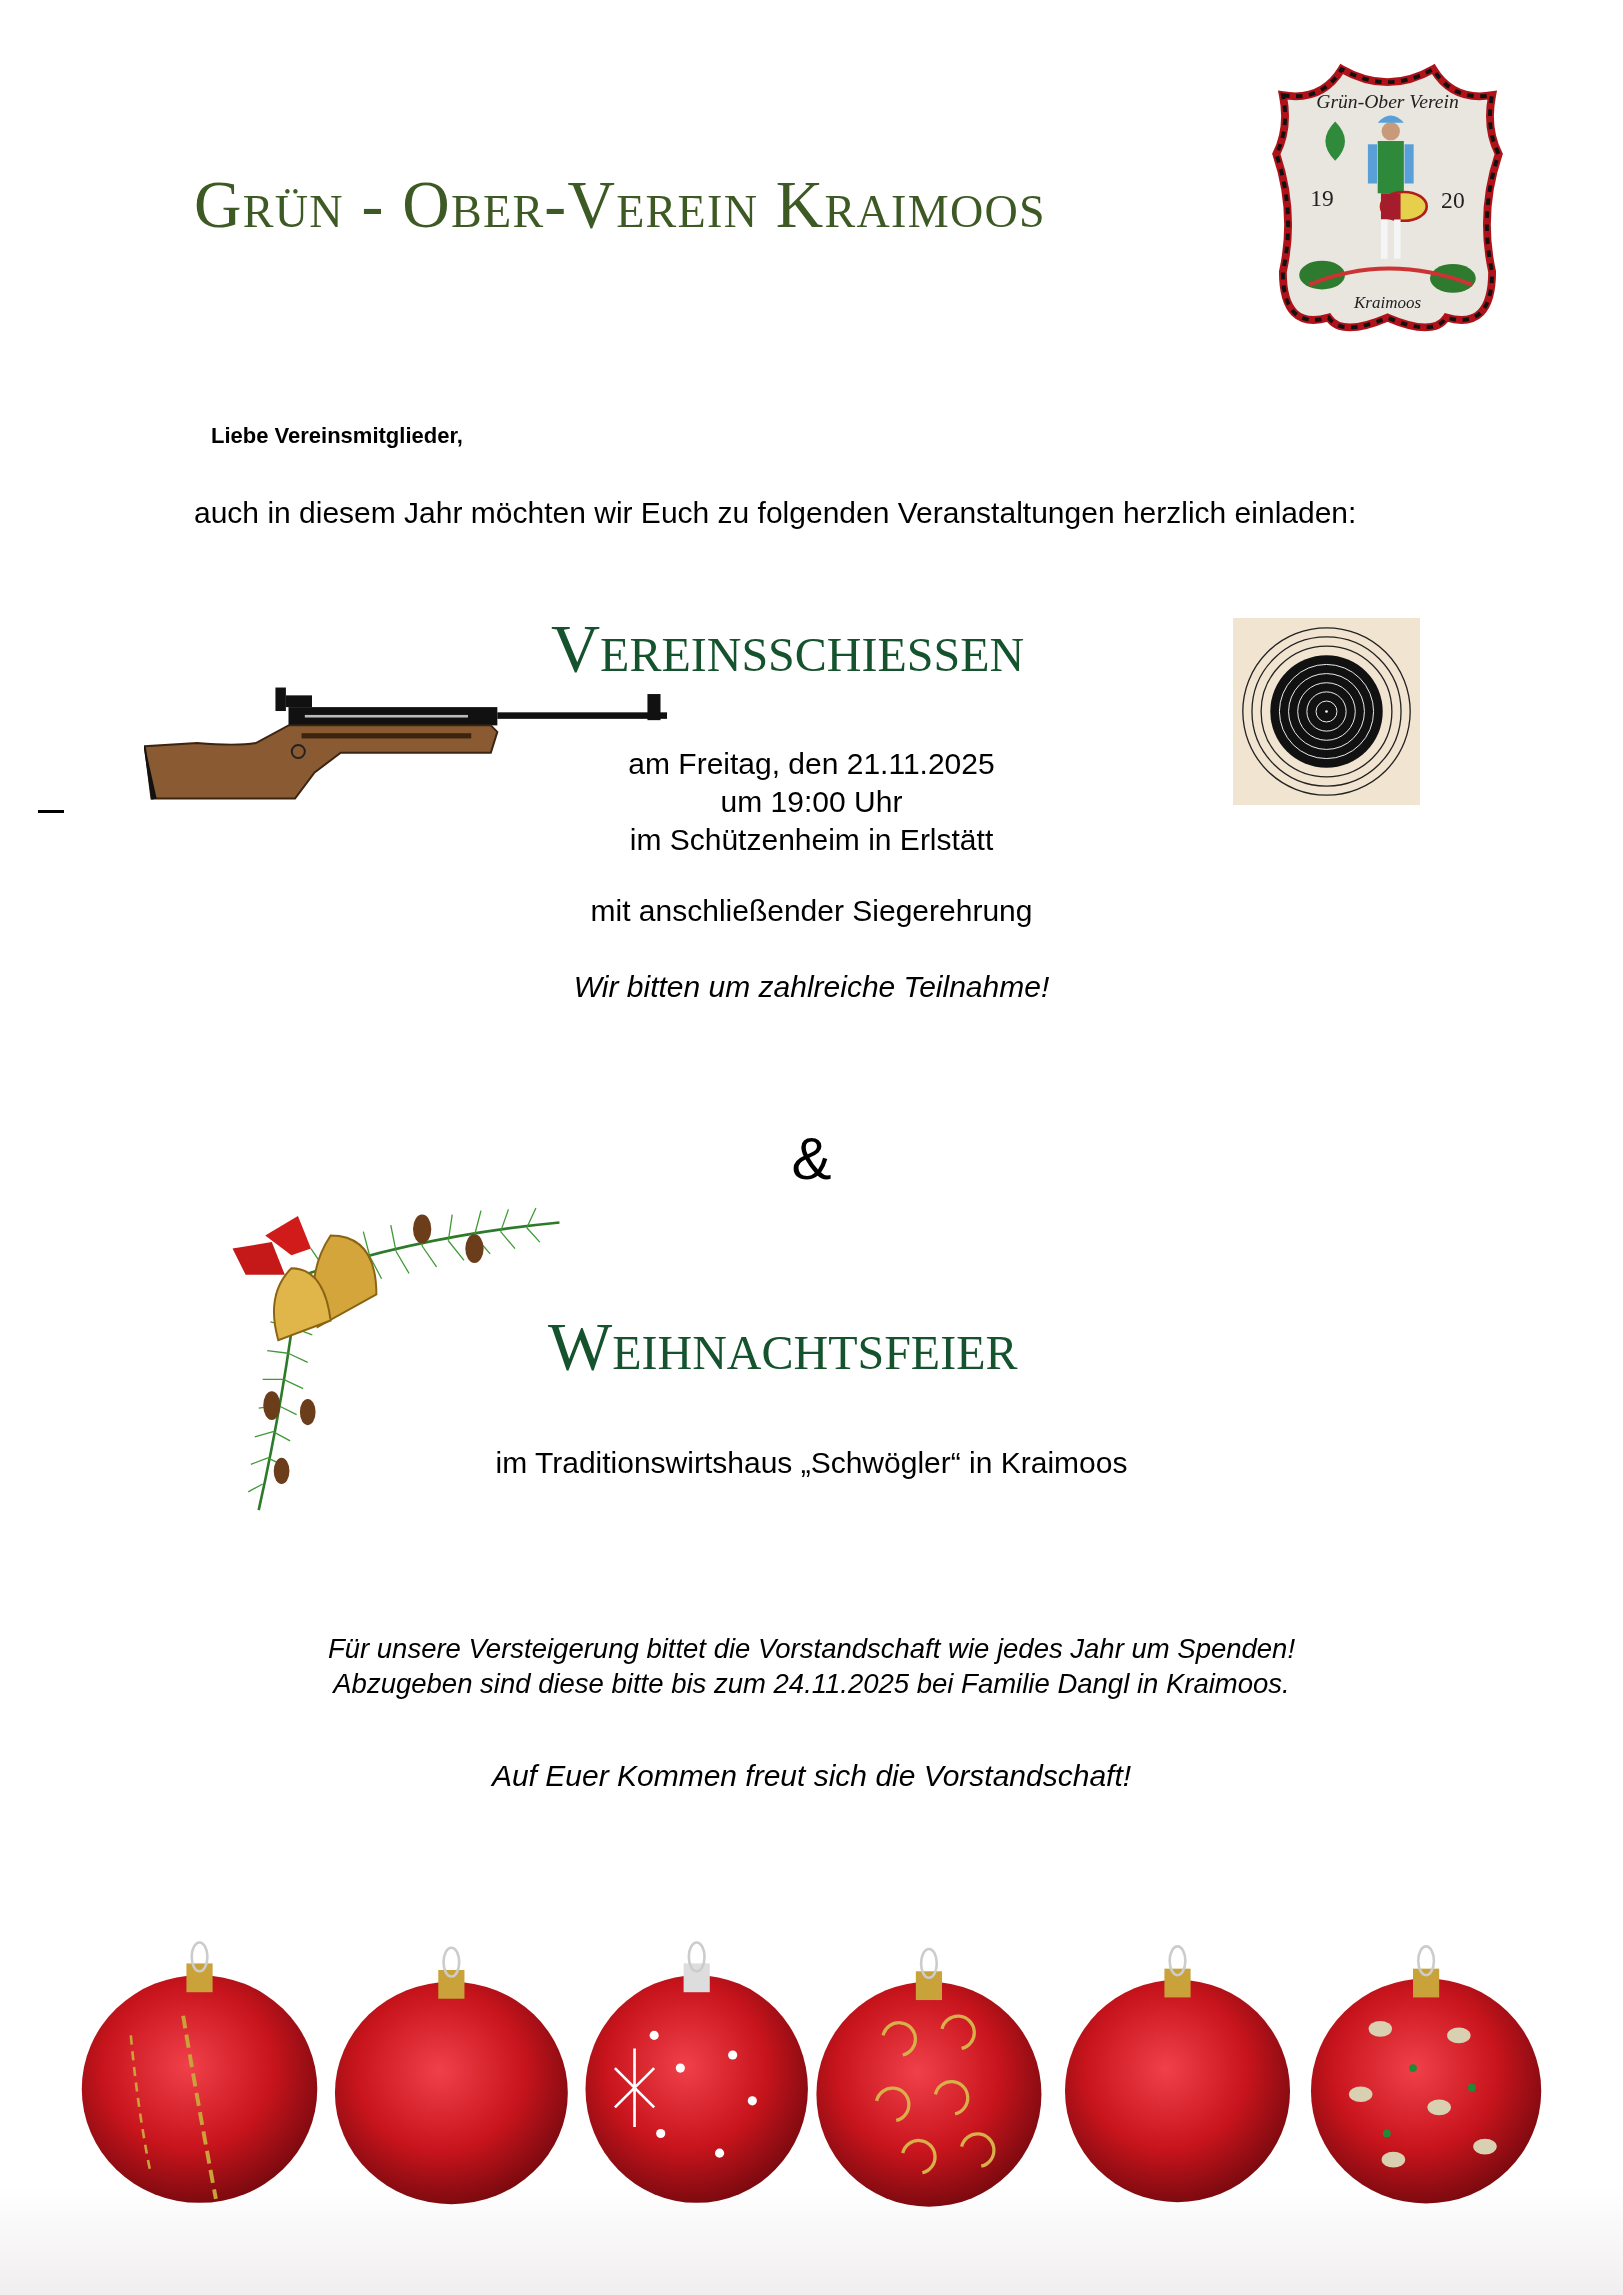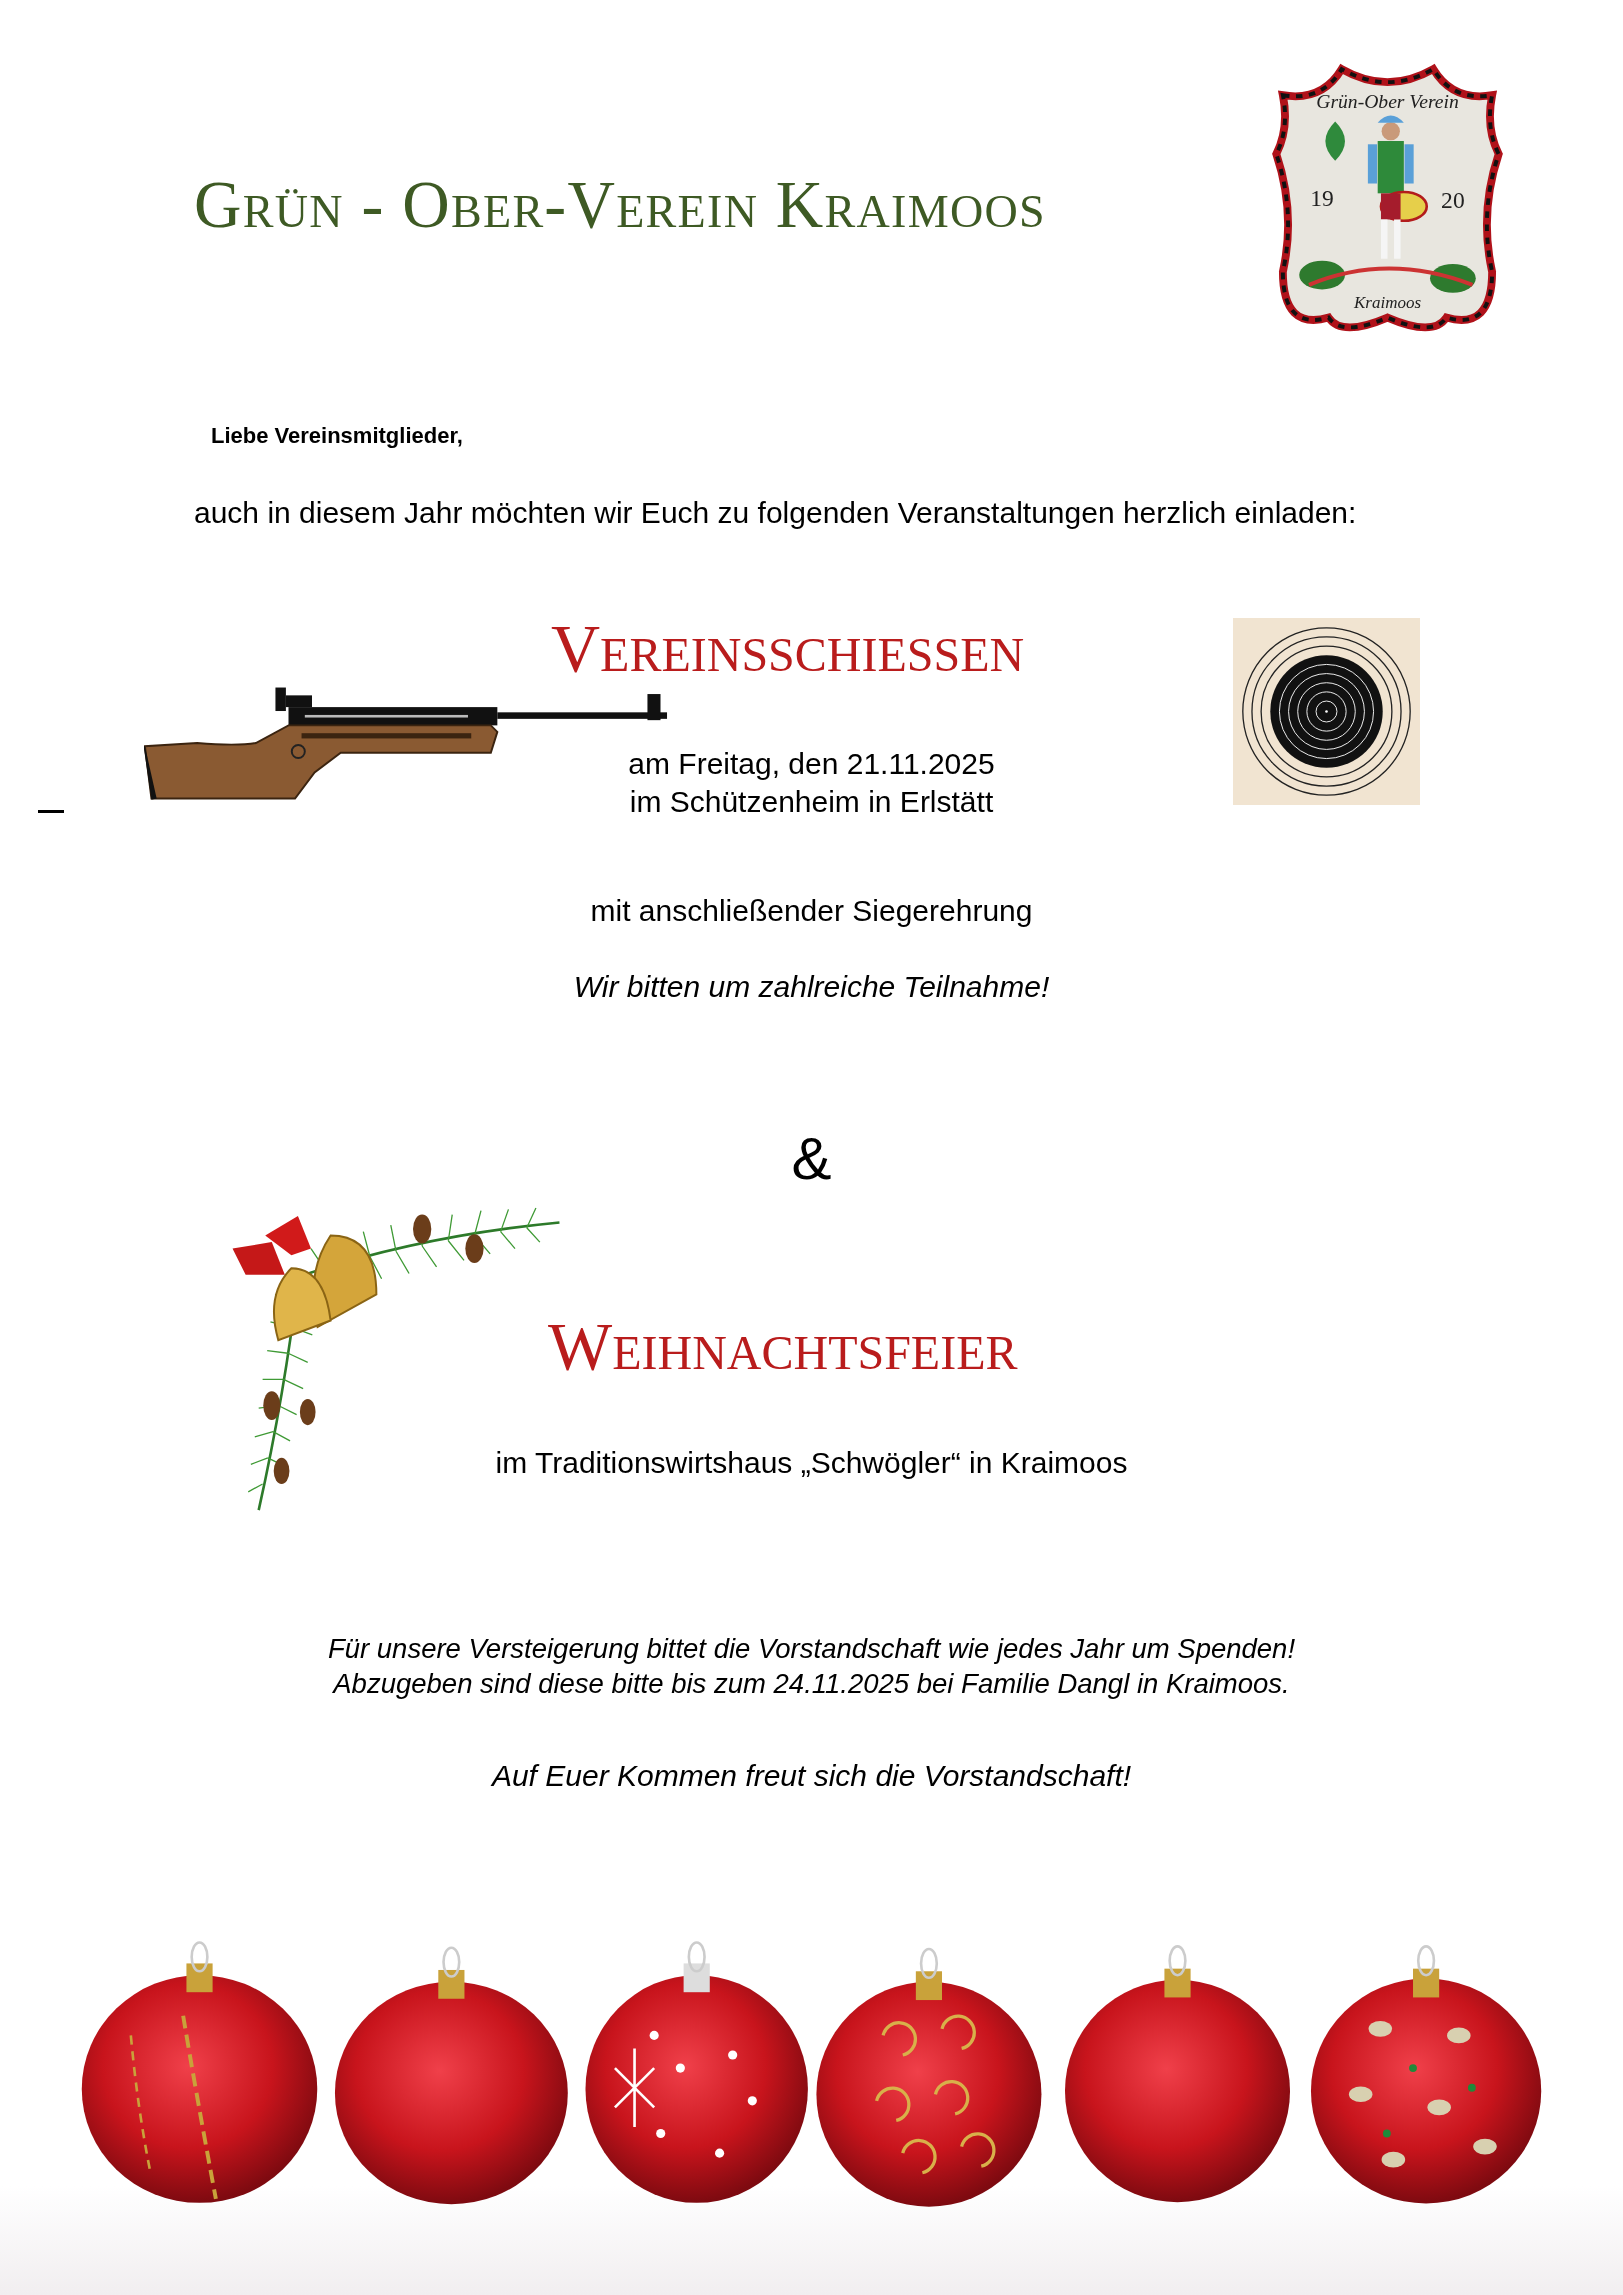--- a/index.html
+++ b/index.html
@@ -2,21 +2,21 @@
 <html style="font-size:10.5px"><head>
 <meta charset="utf-8">
 <style>
   html,body{margin:0;padding:0;background:#fff;}
   body{width:1623px;height:2295px;position:relative;overflow:hidden;font-family:"Liberation Sans",sans-serif;color:#000;}
   .abs{position:absolute;}
   .title-main{left:194px;top:171px;font-family:"Liberation Serif",serif;color:#3e5a24;font-size:67px;font-variant:small-caps;letter-spacing:1.3px;white-space:nowrap;line-height:1;transform:scaleX(0.98);transform-origin:left top;}
   .crest{left:1263px;top:56px;width:249px;height:291px;}
   .greeting{left:211px;top:423px;font-size:22px;font-weight:bold;}
   .intro{left:194px;top:496px;font-size:30px;white-space:nowrap;}
-  .event-title{font-family:"Liberation Serif",serif;color:#b91c1c;font-size:68px;font-variant:small-caps;white-space:nowrap;line-height:1;}
+  .event-title{font-family:"Liberation Serif",serif;color:#14532d;font-size:68px;font-variant:small-caps;white-space:nowrap;line-height:1;}
   .t1{left:551px;top:614px;}
   .t2{left:548px;top:1312px;}
   .rifle{left:144px;top:681px;width:537px;height:124px;}
   .target{left:1233px;top:618px;width:187px;height:187px;}
   .dash{left:38px;top:810px;width:26px;height:2.6px;background:#000;}
   .center-block{left:0;width:1623px;text-align:center;position:absolute;}
   .c1{top:745px;font-size:30px;line-height:38px;}
   .c2{top:894px;font-size:30px;}
   .c3{top:970px;font-size:30px;font-style:italic;}
   .amp{top:1124px;font-size:60px;}
@@ -82,20 +82,21 @@
   <circle cx="143" cy="143" r="44" fill="none" stroke="#eee" stroke-width="1.5"></circle>
   <circle cx="143" cy="143" r="30" fill="none" stroke="#eee" stroke-width="1.5"></circle>
   <circle cx="143" cy="143" r="16" fill="none" stroke="#eee" stroke-width="1.5"></circle>
   <circle cx="143" cy="143" r="2" fill="#fff"></circle>
 </svg>
 
 <div class="abs dash"></div>
 
 <div class="center-block c1">
   <div>am Freitag, den 21.11.2025</div>
+  <div>um 19:00 Uhr</div>
   <div>im Schützenheim in Erlstätt</div>
 </div>
 <div class="center-block c2">mit anschließender Siegerehrung</div>
 <div class="center-block c3">Wir bitten um zahlreiche Teilnahme!</div>
 
 <div class="center-block amp">&amp;</div>
 
 <svg class="abs garland" viewBox="0 0 520 490">
   <g stroke="#2d7a2a" stroke-width="4" fill="none">
     <path d="M120 120 Q300 60 510 40"></path>

